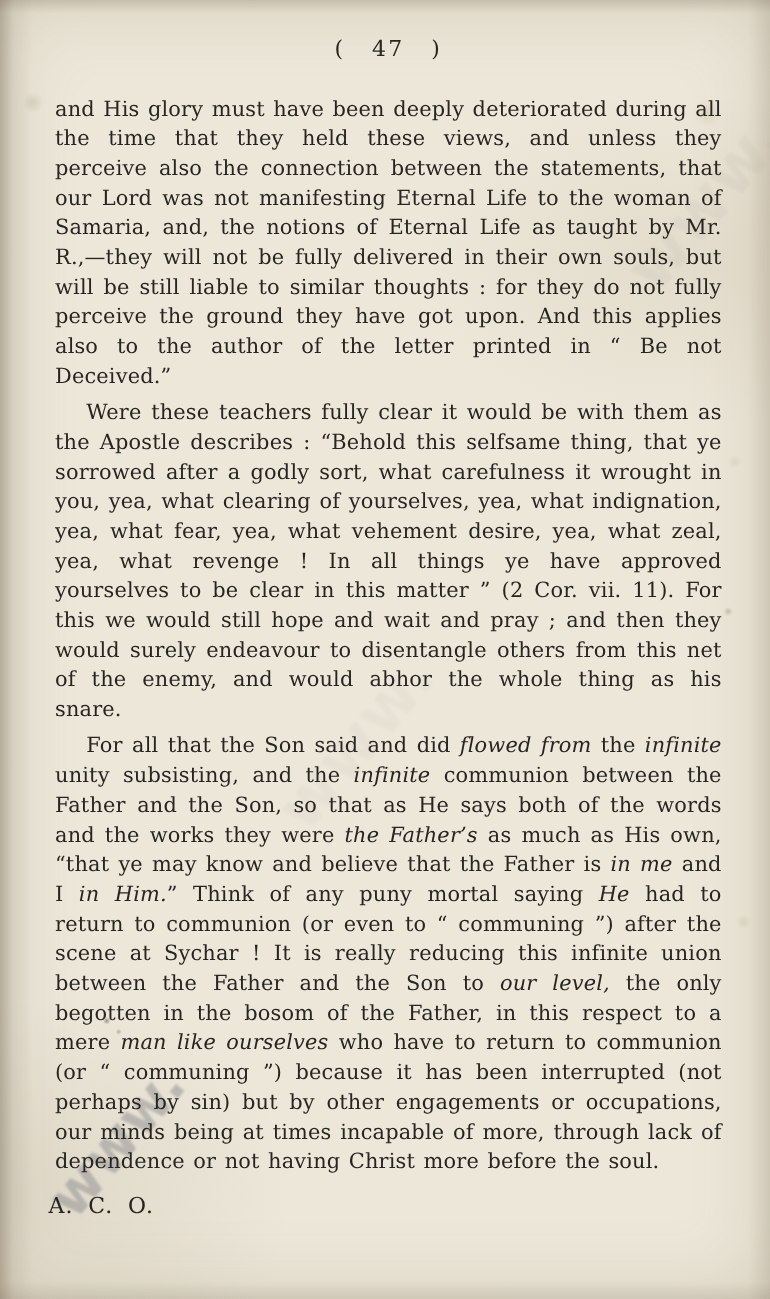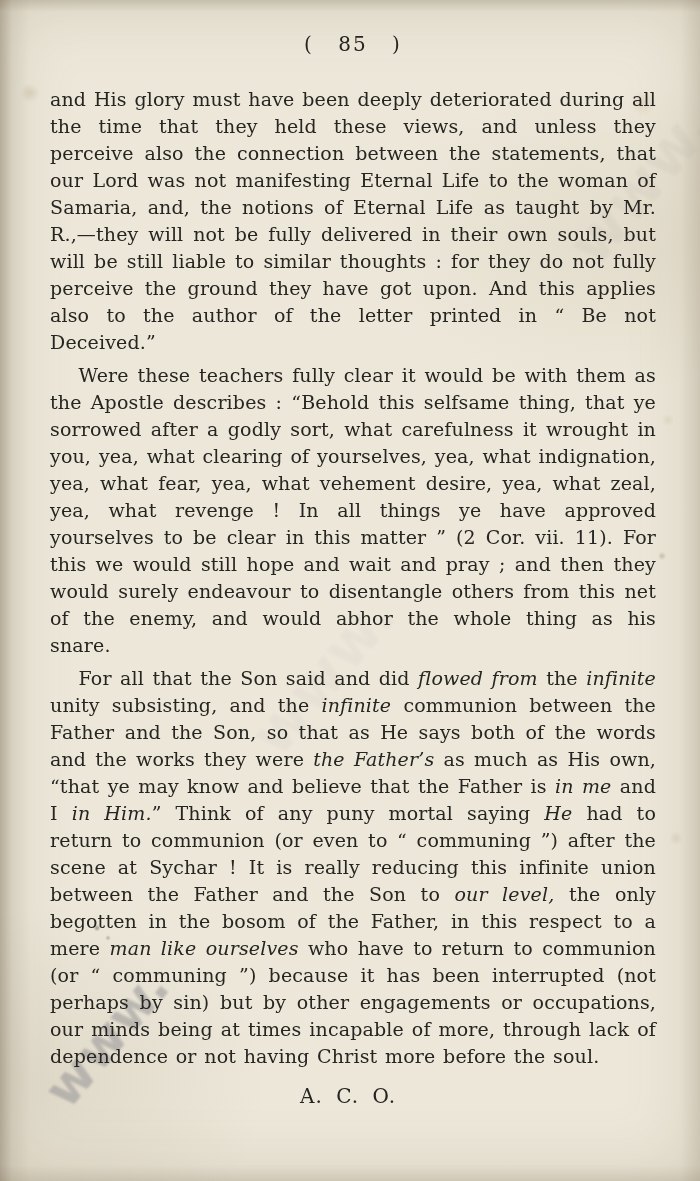--- a/index.html
+++ b/index.html
@@ -49,21 +49,21 @@
     font-size: 19px;
     line-height: 27px;
     text-align: justify;
     letter-spacing: 0.15px;
     word-spacing: 1.5px;
   }
   .body-text p.indent {
     text-indent: 1.5em;
   }
   .signature {
-    text-align: center;
+    text-align: left;
     font-size: 20px;
     letter-spacing: 1px;
     word-spacing: 6px;
     margin-top: 14px;
     padding-right: 10px;
   }
   .watermark {
     position: absolute;
     font-family: "DejaVu Sans", "Liberation Sans", sans-serif;
     font-weight: bold;
@@ -96,21 +96,21 @@
 </head>
 <body>
 
 <div class="page">
 
   <div class="watermark faint-1">www.</div>
   <div class="watermark faint-2">www.</div>
   <div class="watermark main">www.</div>
 
   <div class="content">
-    <div class="page-number">( 85 )</div>
+    <div class="page-number">( 47 )</div>
     <div class="body-text">
         <p><span>and His glory must have been deeply deteriorated during all the time that they held these views, and unless they perceive also the connection between the statements, that our Lord was not manifesting Eternal Life to the woman of Samaria, and, the notions of Eternal Life as taught by Mr. R.,—they will not be fully delivered in their own souls, but will be still liable to similar thoughts : for they do not fully perceive the ground they have got upon. And this applies also to the author of the letter printed in “ Be not Deceived.”</span></p>
         <p class="indent"><span>Were these teachers fully clear it would be with them as the Apostle describes : “Behold this selfsame thing, that ye sorrowed after a godly sort, what carefulness it wrought in you, yea, what clearing of yourselves, yea, what indignation, yea, what fear, yea, what vehement desire, yea, what zeal, yea, what revenge !  In all things ye have approved yourselves to be clear in this matter ” (2 Cor. vii. 11).  For this we would still hope and wait and pray ; and then they would surely endeavour to disentangle others from this net of the enemy, and would abhor the whole thing as his snare.</span></p>
         <p class="indent"><span>For all that the Son said and did </span><i>flowed from</i><span> the </span><i>infinite</i><span> unity subsisting, and the </span><i>infinite</i><span> communion between the Father and the Son, so that as He says both of the words and the works they were </span><i>the Father’s</i><span> as much as His own, “that ye may know and believe that the Father is </span><i>in me</i><span> and I </span><i>in Him.</i><span>”  Think of any puny mortal saying </span><i>He</i><span> had to return to communion (or even to “ communing ”) after the scene at Sychar !  It is really reducing this infinite union between the Father and the Son to </span><i>our level,</i><span> the only begotten in the bosom of the Father, in this respect to a mere </span><i>man like ourselves</i><span> who have to return to communion (or “ communing ”) because it has been interrupted (not perhaps by sin) but by other engagements or occupations, our minds being at times incapable of more, through lack of dependence or not having Christ more before the soul.</span></p>
       </div>
     <div class="signature">A. C. O.</div>
   </div>
 
 </div>
 

